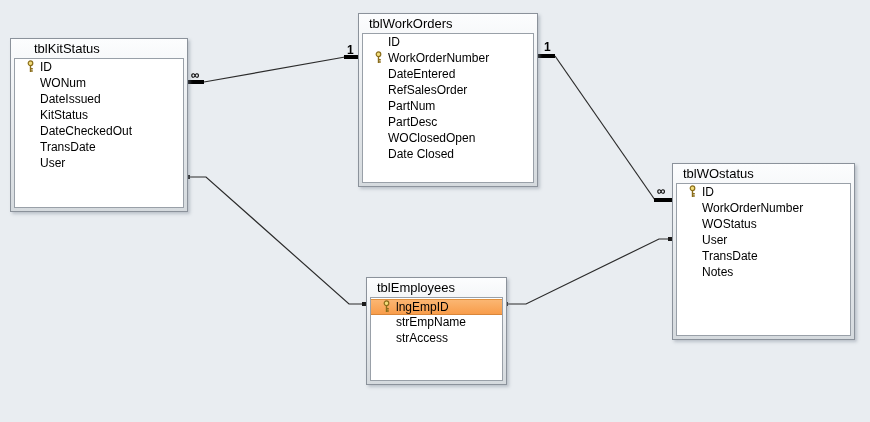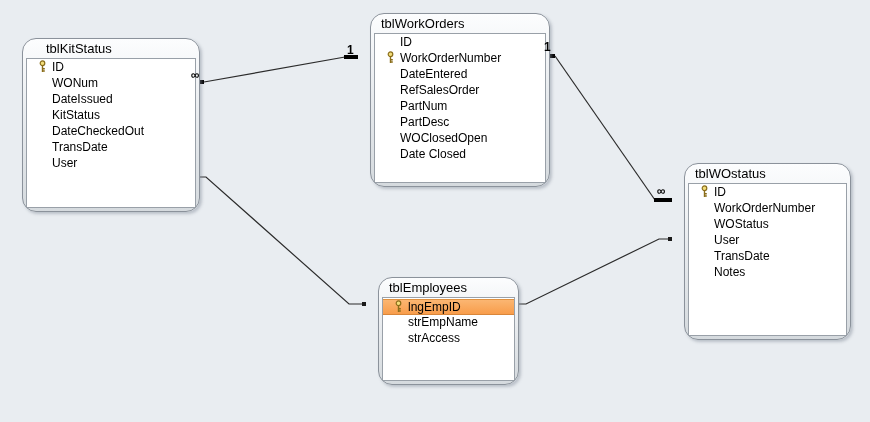--- a/index.html
+++ b/index.html
@@ -21,23 +21,22 @@
   .rel-label {
     position:absolute; z-index:3;
     font-weight:bold; font-size:12px; line-height:12px; color:#000;
   }
 
   
   .tbl {
     position:absolute; z-index:2; box-sizing:border-box;
     background:linear-gradient(to bottom,#fcfdfe 0%,#e9ecef 45%,#d5dade 100%);
     border:1px solid #8b929b;
-    border-radius:14px;
+    border-radius:0;
     box-shadow:2px 2px 3px rgba(130,140,152,0.45);
-    margin-left:12px;
   }
   .tbl-title {
     height:19px; line-height:19px;
     padding-left:10px;
     font-size:13px; color:#000;
     white-space:nowrap; overflow:hidden;
     cursor:default;
   }
   .tbl-fields {
     position:absolute; left:3px; right:3px; top:19px; bottom:3px;
@@ -175,21 +174,21 @@
           <span class="keyslot"></span>
           <span class="fname">WOClosedOpen</span>
         </div>
       <div class="frow">
           <span class="keyslot"></span>
           <span class="fname">Date Closed</span>
         </div>
     </div>
   </div>
 
-  <div class="tbl" style="left:672px;top:163px;width:167px;height:177px;">
+  <div class="tbl" style="left:672px;top:163px;width:183px;height:177px;">
     <div class="tbl-title">tblWOstatus</div>
     <div class="tbl-fields">
       <div class="frow">
         <span class="keyslot">
             <svg width="11" height="13" viewBox="0 0 11 13">
               <circle cx="5.5" cy="3.2" r="2.3" fill="#f2dd7a" stroke="#8a6d1a" stroke-width="1.2"></circle>
               <path d="M5.5 5.5 V12 M5.5 8.8 H7.8 M5.5 11 H7.8" stroke="#8a6d1a" stroke-width="1.4" fill="none"></path>
             </svg>
           </span>
         <span class="fname">ID</span>

